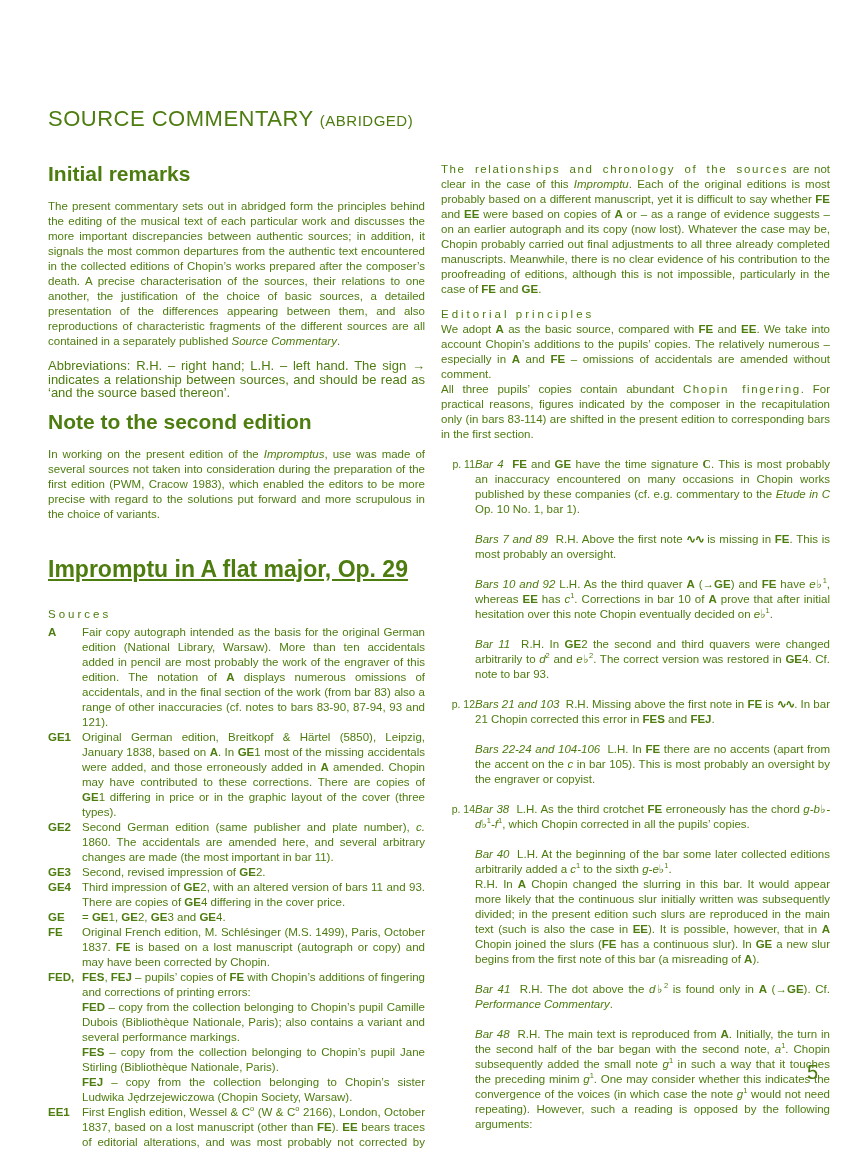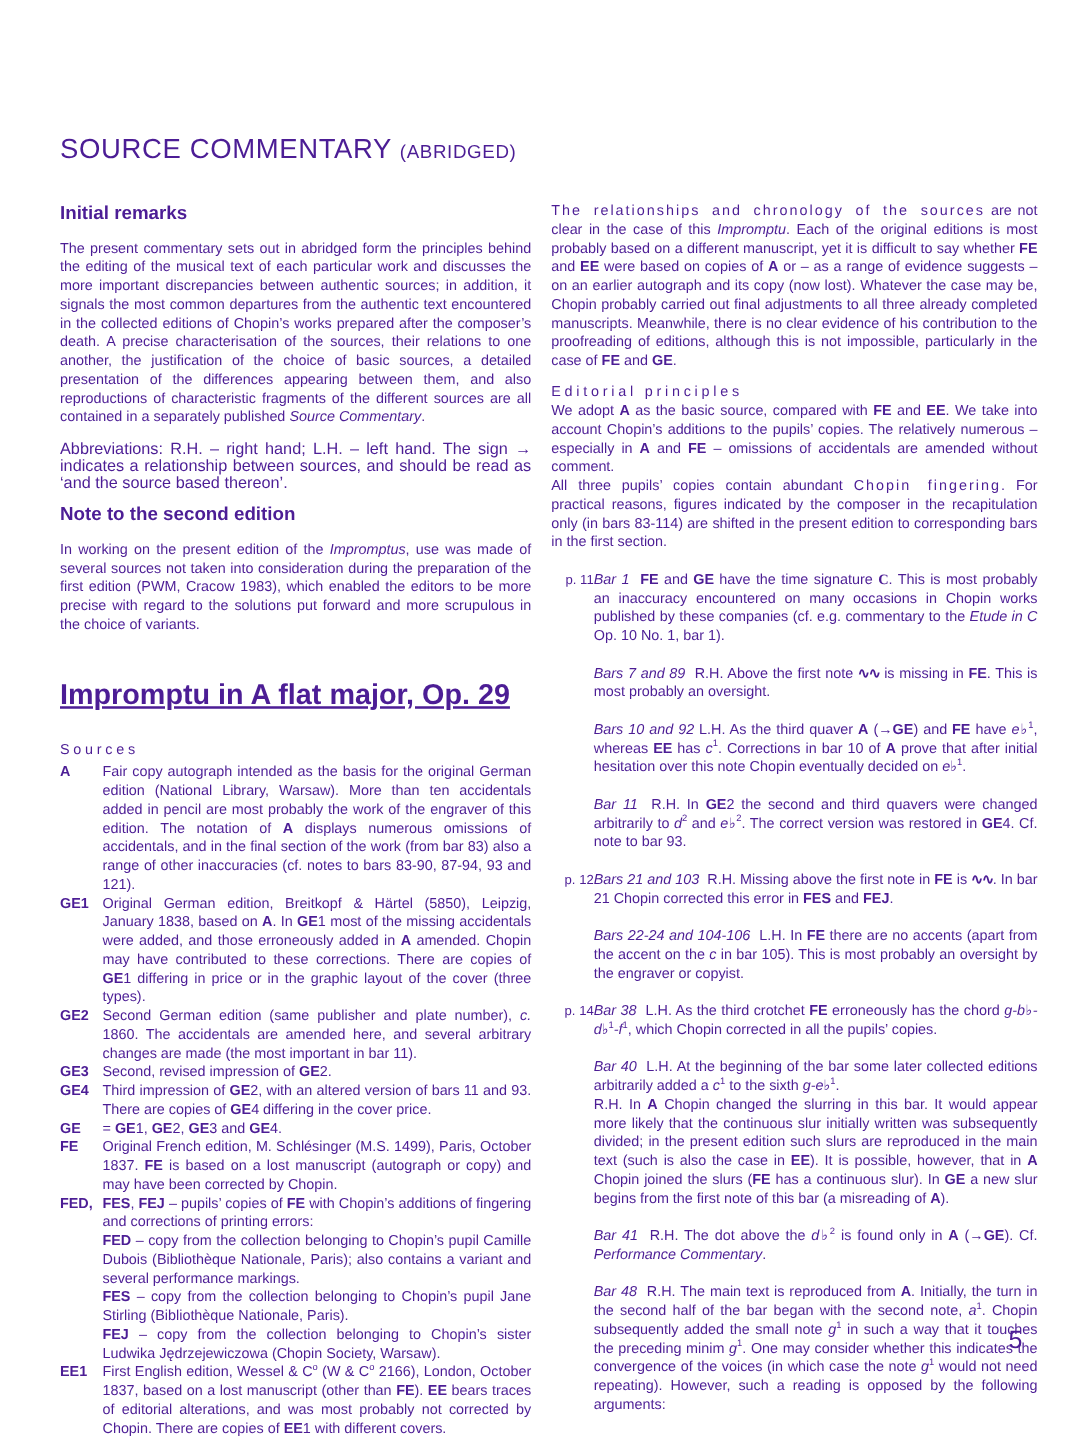--- a/index.html
+++ b/index.html
@@ -1,34 +1,34 @@
 <!DOCTYPE html>
 <html><head>
 <meta charset="utf-8">
 <style>
   html,body{margin:0;padding:0;background:#ffffff;}
   .page{
     position:relative;
     width:864px;height:1152px;
     background:#ffffff;
-    color:#4c1d95;
+    color:#4d7c0f;
     font-family:"Liberation Sans",sans-serif;
     overflow:hidden;
   }
   .content{position:absolute;left:48px;top:106px;width:782px;}
   h1{
     margin:0;font-size:22px;font-weight:400;letter-spacing:0.5px;
   }
   h1 .subtitle{font-size:15px;letter-spacing:0.5px;}
   .cols{display:flex;gap:16px;margin-top:30px;}
   .col-left{width:377px;flex:none;}
   .col-right{width:389px;flex:none;}
   p{margin:0;font-size:11.5px;line-height:15px;text-align:justify;}
   .small{font-size:13px;line-height:13.5px;}
-  h2{margin:0 0 13px 0;font-size:15px;font-weight:700;}
+  h2{margin:0 0 13px 0;font-size:21px;font-weight:700;}
   h2.big{font-size:23px;margin-bottom:24px;text-decoration:underline;}
   .mt10{margin-top:10px;}
   .mt26{margin-top:10px;}
   .mt34{margin-top:34px;}
   .spaced{font-size:11.5px;line-height:15px;letter-spacing:3px;}
   .sp{letter-spacing:1.6px;word-spacing:3px;}
   .source-list{margin-top:3px;}
   .source-row{display:flex;}
   .source-term{width:34px;flex:none;font-weight:700;font-size:11.5px;line-height:15px;}
   .source-desc{flex:1;}
@@ -122,21 +122,21 @@
         <p><span class="sp">The relationships and chronology of the sources</span> are not clear in the case of this <i>Impromptu</i>. Each of the original editions is most probably based on a different manuscript, yet it is difficult to say whether <b>FE</b> and <b>EE</b> were based on copies of <b>A</b> or – as a range of evidence suggests – on an earlier autograph and its copy (now lost). Whatever the case may be, Chopin probably carried out final adjustments to all three already completed manuscripts. Meanwhile, there is no clear evidence of his contribution to the proofreading of editions, although this is not impossible, particularly in the case of <b>FE</b> and <b>GE</b>.</p>
 
         <div class="spaced mt10">Editorial principles</div>
         <p>We adopt <b>A</b> as the basic source, compared with <b>FE</b> and <b>EE</b>. We take into account Chopin’s additions to the pupils’ copies. The relatively numerous – especially in <b>A</b> and <b>FE</b> – omissions of accidentals are amended without comment.</p>
         <p>All three pupils’ copies contain abundant <span class="sp">Chopin fingering</span>. For practical reasons, figures indicated by the composer in the recapitulation only (in bars 83-114) are shifted in the present edition to corresponding bars in the first section.</p>
 
         <div class="commentary">
 
             <div class="entry">
               <div class="entry-page">p. 11</div>
-              <p class="entry-text"><i>Bar 1</i>&nbsp; <b>FE</b> and <b>GE</b> have the time signature <span class="ts">C</span>. This is most probably an inaccuracy encountered on many occasions in Chopin works published by these companies (cf. e.g. commentary to the <i>Etude in C</i> Op. 10 No. 1, bar 1).</p>
+              <p class="entry-text"><i>Bar 4</i>&nbsp; <b>FE</b> and <b>GE</b> have the time signature <span class="ts">C</span>. This is most probably an inaccuracy encountered on many occasions in Chopin works published by these companies (cf. e.g. commentary to the <i>Etude in C</i> Op. 10 No. 1, bar 1).</p>
             </div>
 
             <div class="entry">
               <div class="entry-page"></div>
               <p class="entry-text"><i>Bars 7 and 89</i>&nbsp; R.H. Above the first note <span class="orn">∿∿</span> is missing in <b>FE</b>. This is most probably an oversight.</p>
             </div>
 
             <div class="entry">
               <div class="entry-page"></div>
               <p class="entry-text"><i>Bars 10 and 92</i> L.H. As the third quaver <b>A</b> (→<b>GE</b>) and <b>FE</b> have <i>e</i>♭<sup>1</sup>, whereas <b>EE</b> has <i>c</i><sup>1</sup>. Corrections in bar 10 of <b>A</b> prove that after initial hesitation over this note Chopin eventually decided on <i>e</i>♭<sup>1</sup>.</p>

